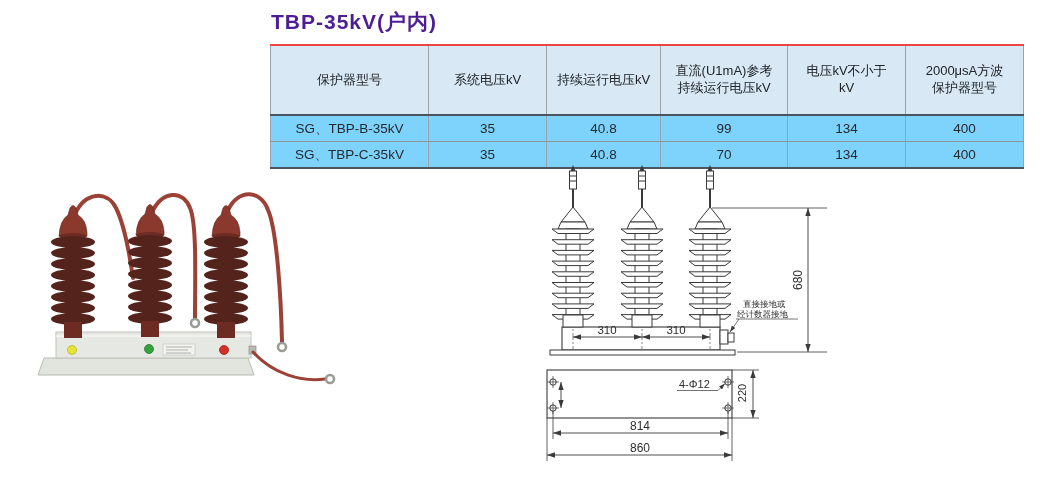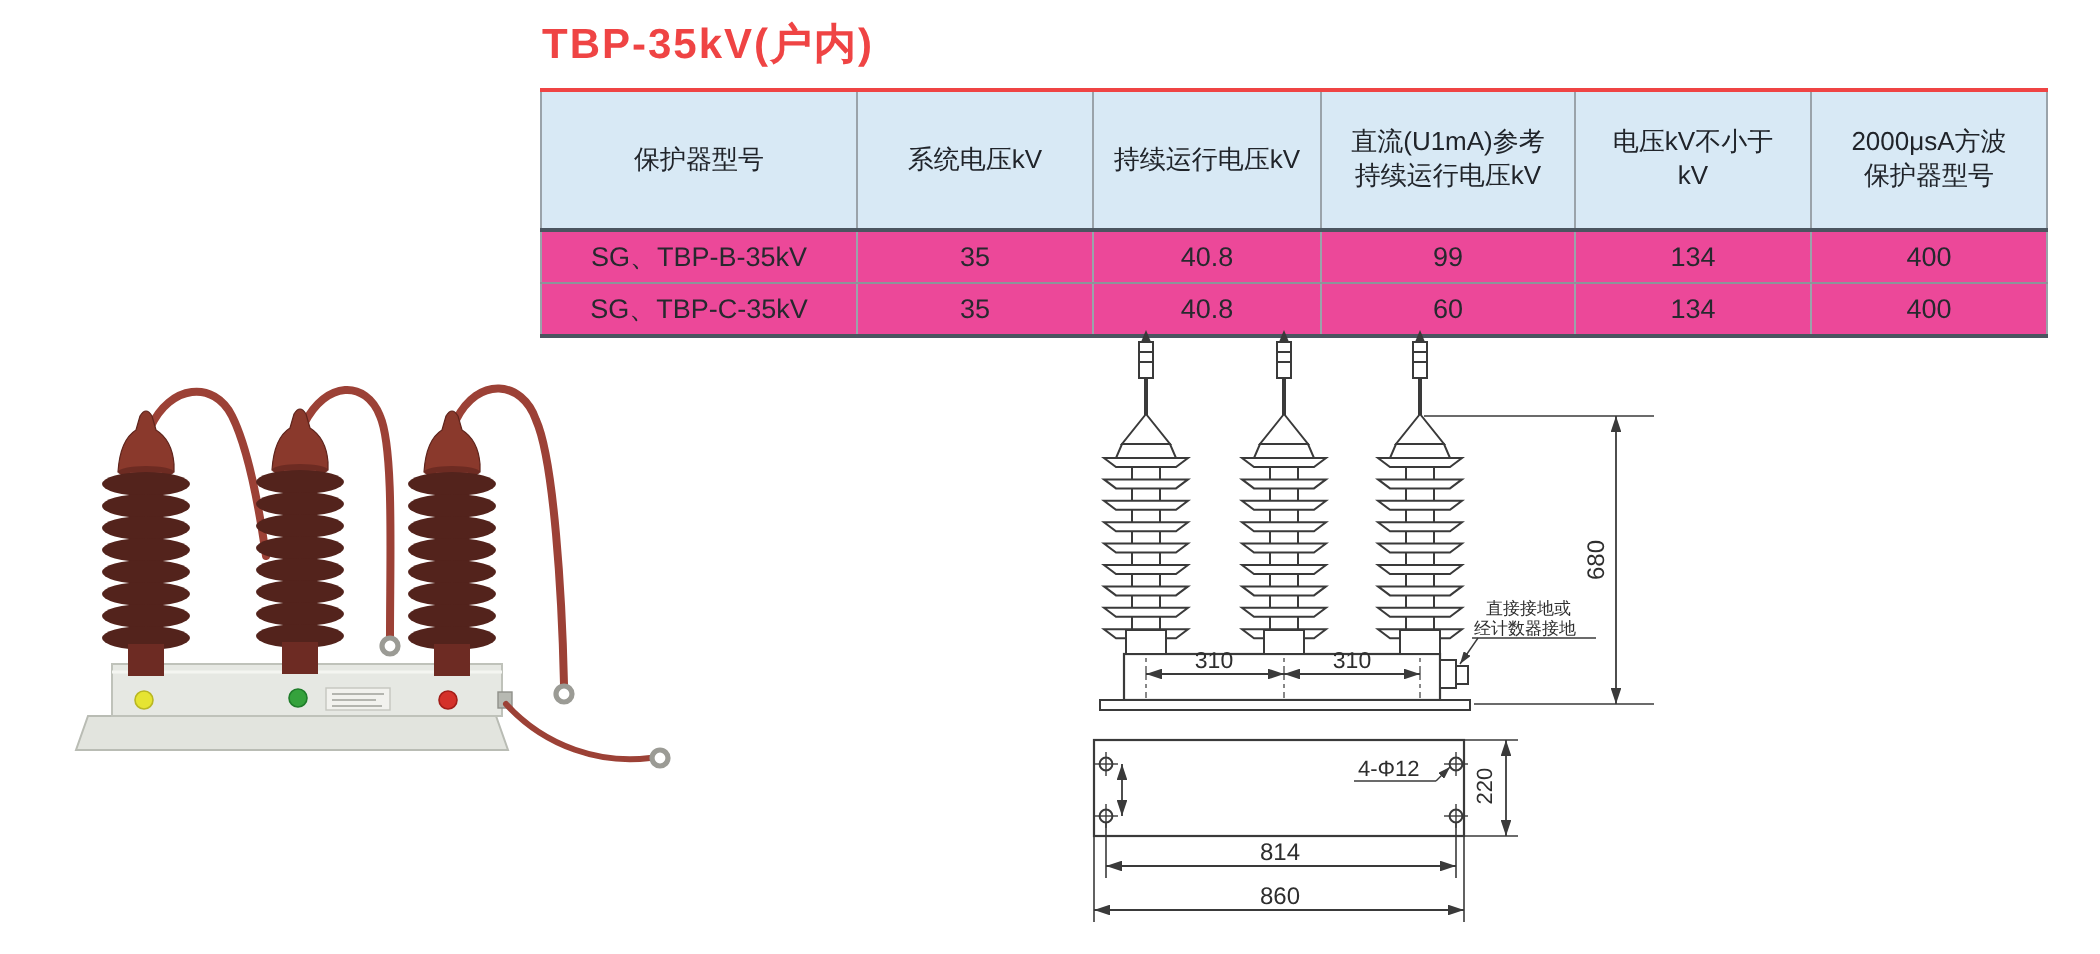--- a/index.html
+++ b/index.html
@@ -4,35 +4,35 @@
 <style>
   html,body{margin:0;padding:0;}
   body{
     width:1050px;height:477px;position:relative;overflow:hidden;
     background:#ffffff;
     font-family:"Liberation Sans","DejaVu Sans",sans-serif;
     color:#1f1f1f;
   }
   .page-title{
     position:absolute;left:271px;top:8px;
-    font-size:21px;font-weight:bold;letter-spacing:1px;color:#ef4444;
+    font-size:21px;font-weight:bold;letter-spacing:1px;color:#4c1d95;
   }
   .spec-table-wrap{position:absolute;left:270px;top:44px;}
   table.spec{
     border-collapse:collapse;table-layout:fixed;width:753px;
     border-top:2px solid #ef4444;border-bottom:2px solid #4b5560;
   }
   table.spec th{
     background:#d8e9f5;height:66px;font-size:13px;font-weight:normal;
     text-align:center;vertical-align:middle;white-space:pre-line;line-height:1.3;
     border-left:1px solid #9aa3aa;border-right:1px solid #9aa3aa;
     border-bottom:2px solid #4b5560;color:#20242a;
   }
   table.spec td{
-    background:#ec4899;height:23px;font-size:13.5px;text-align:center;vertical-align:middle;
+    background:#7dd3fc;height:23px;font-size:13.5px;text-align:center;vertical-align:middle;
     border-left:1px solid #9aa3aa;border-right:1px solid #9aa3aa;
     border-bottom:1px solid #8d949a;color:#26292e;
   }
   table.spec tr.last td{border-bottom:none;margin-left:39px;}
   .drawing{position:absolute;}
   svg text{font-family:"Liberation Sans","DejaVu Sans",sans-serif;fill:#2e2e2e;}
 </style>
 </head>
 <body>
 
@@ -67,21 +67,21 @@
         <td>35</td>
         <td>40.8</td>
         <td>99</td>
         <td>134</td>
         <td>400</td>
       </tr>
       <tr class="last">
         <td>SG、TBP-C-35kV</td>
         <td>35</td>
         <td>40.8</td>
-        <td>60</td>
+        <td>70</td>
         <td>134</td>
         <td>400</td>
       </tr>
     </tbody>
   </table>
 </div>
 
 <svg class="drawing" style="left:25px;top:178px" width="320" height="215" viewBox="0 0 320 215">
   <defs>
     <g id="ph-ins">

